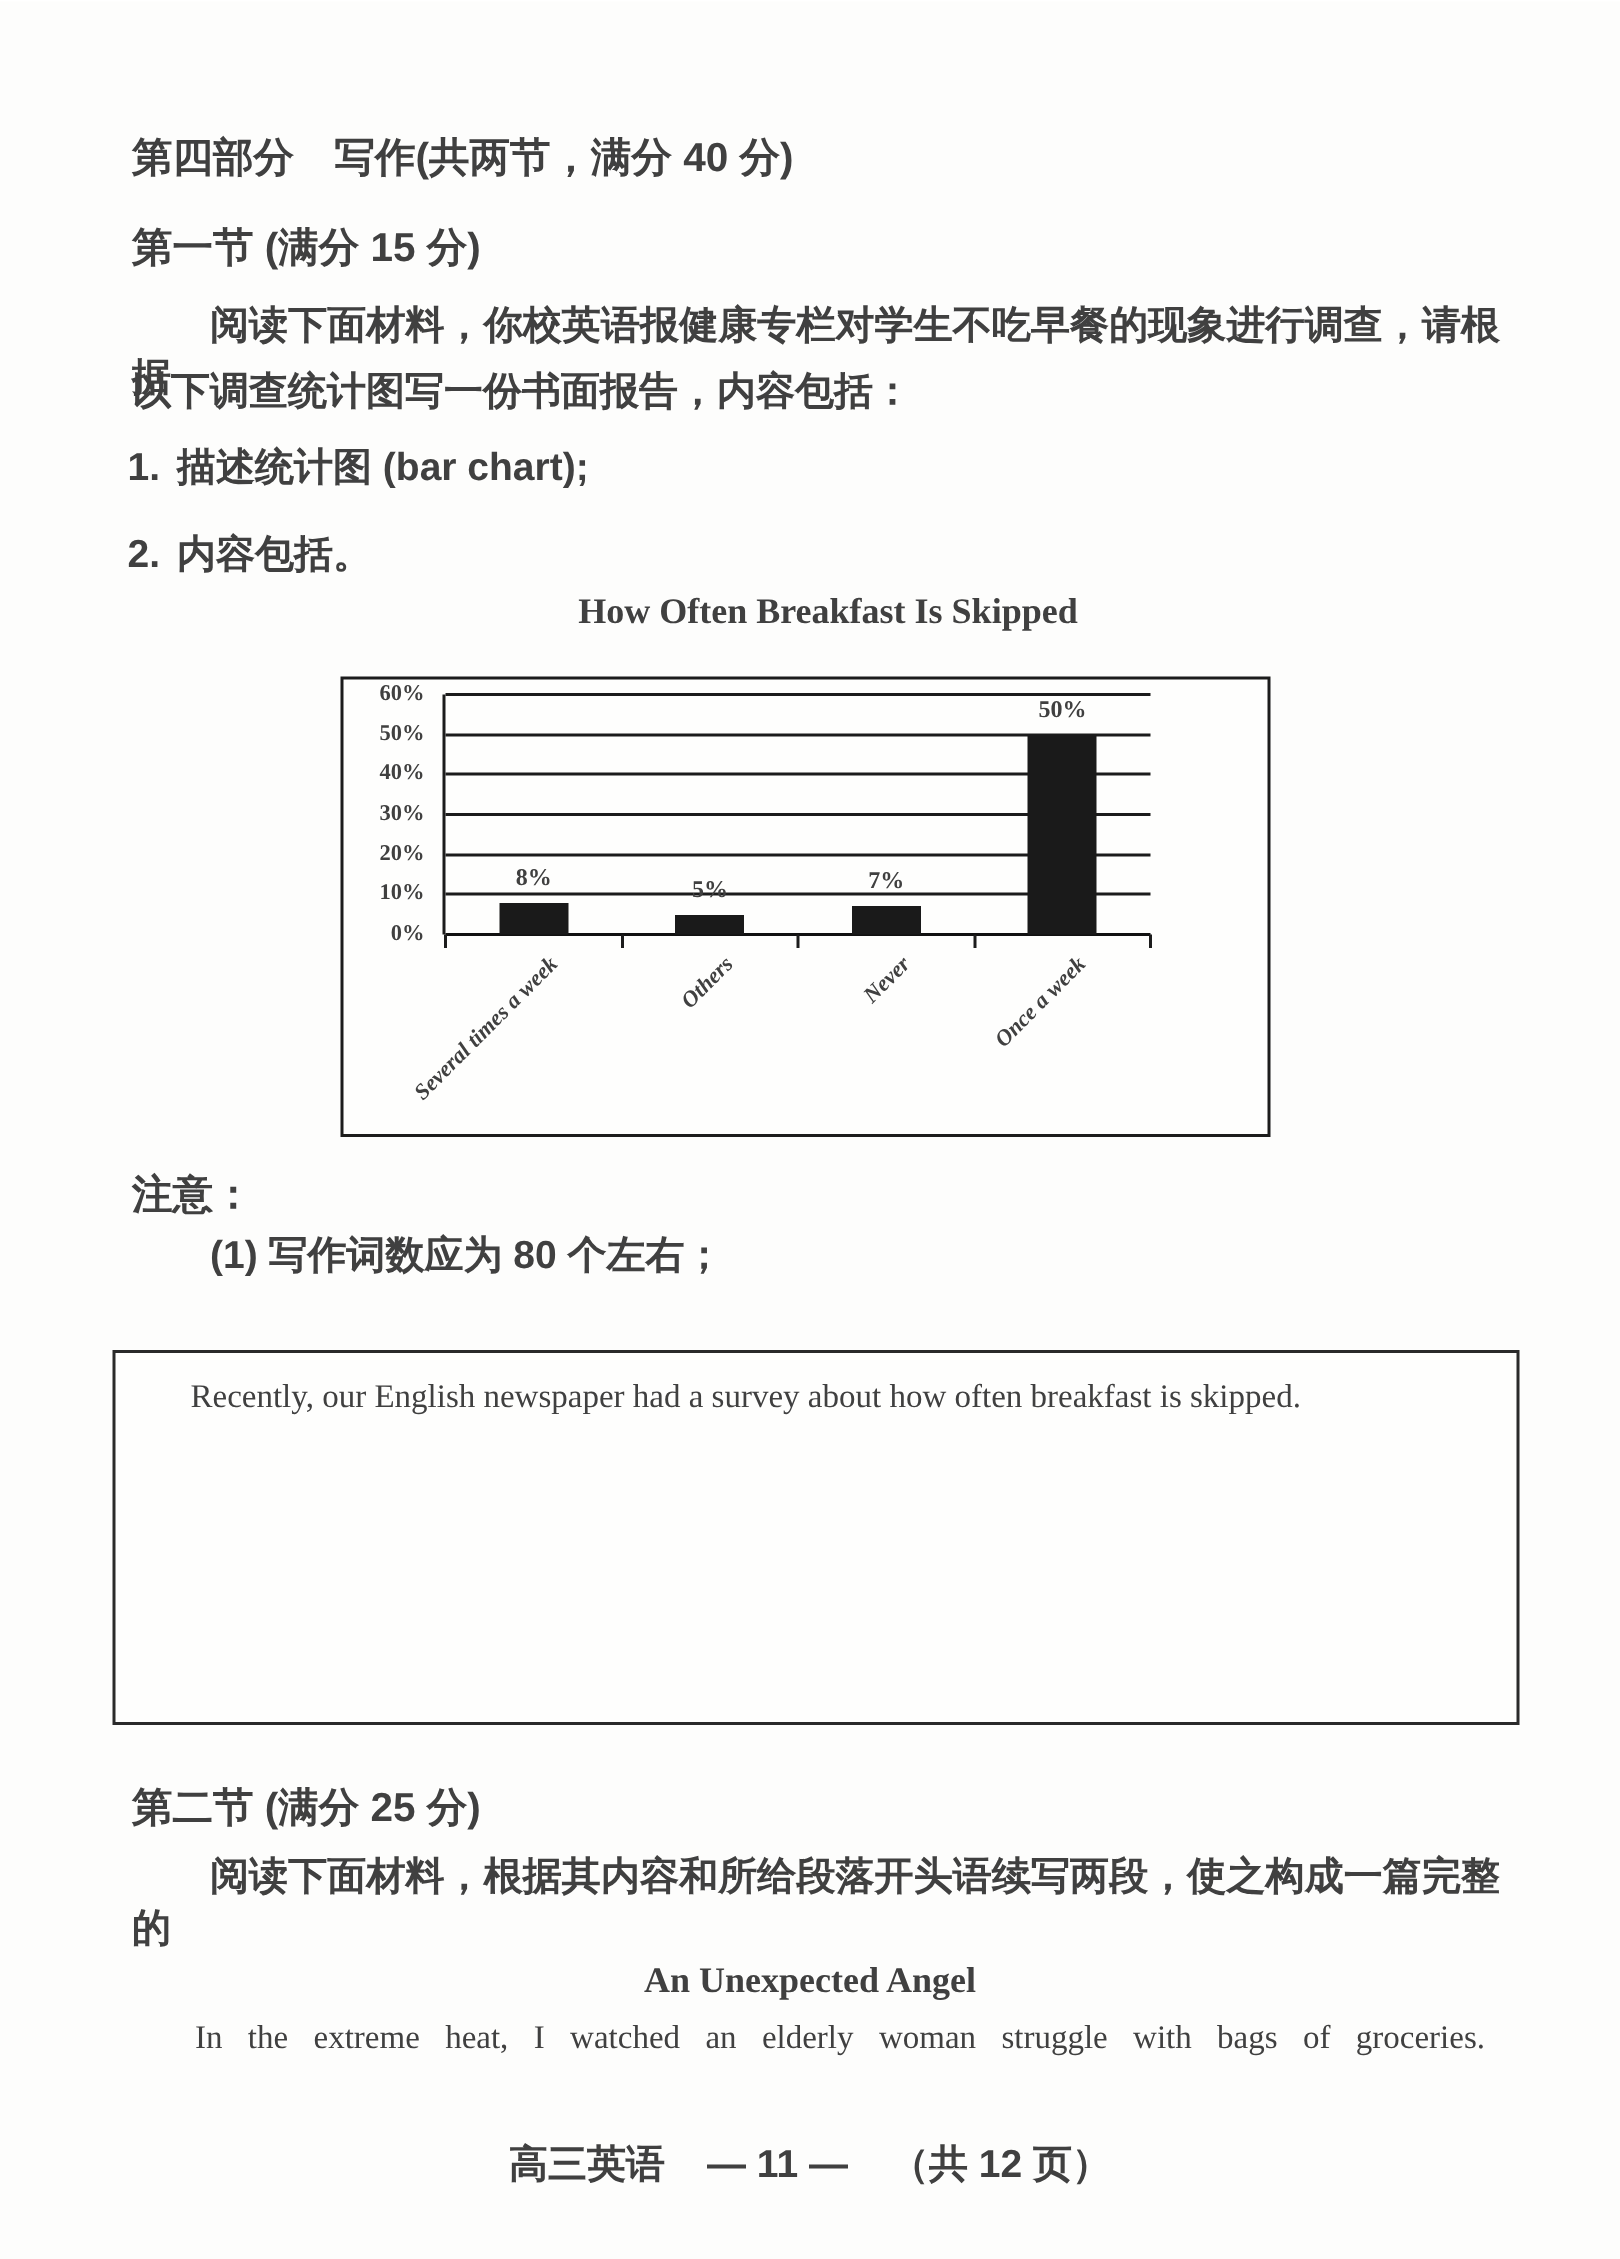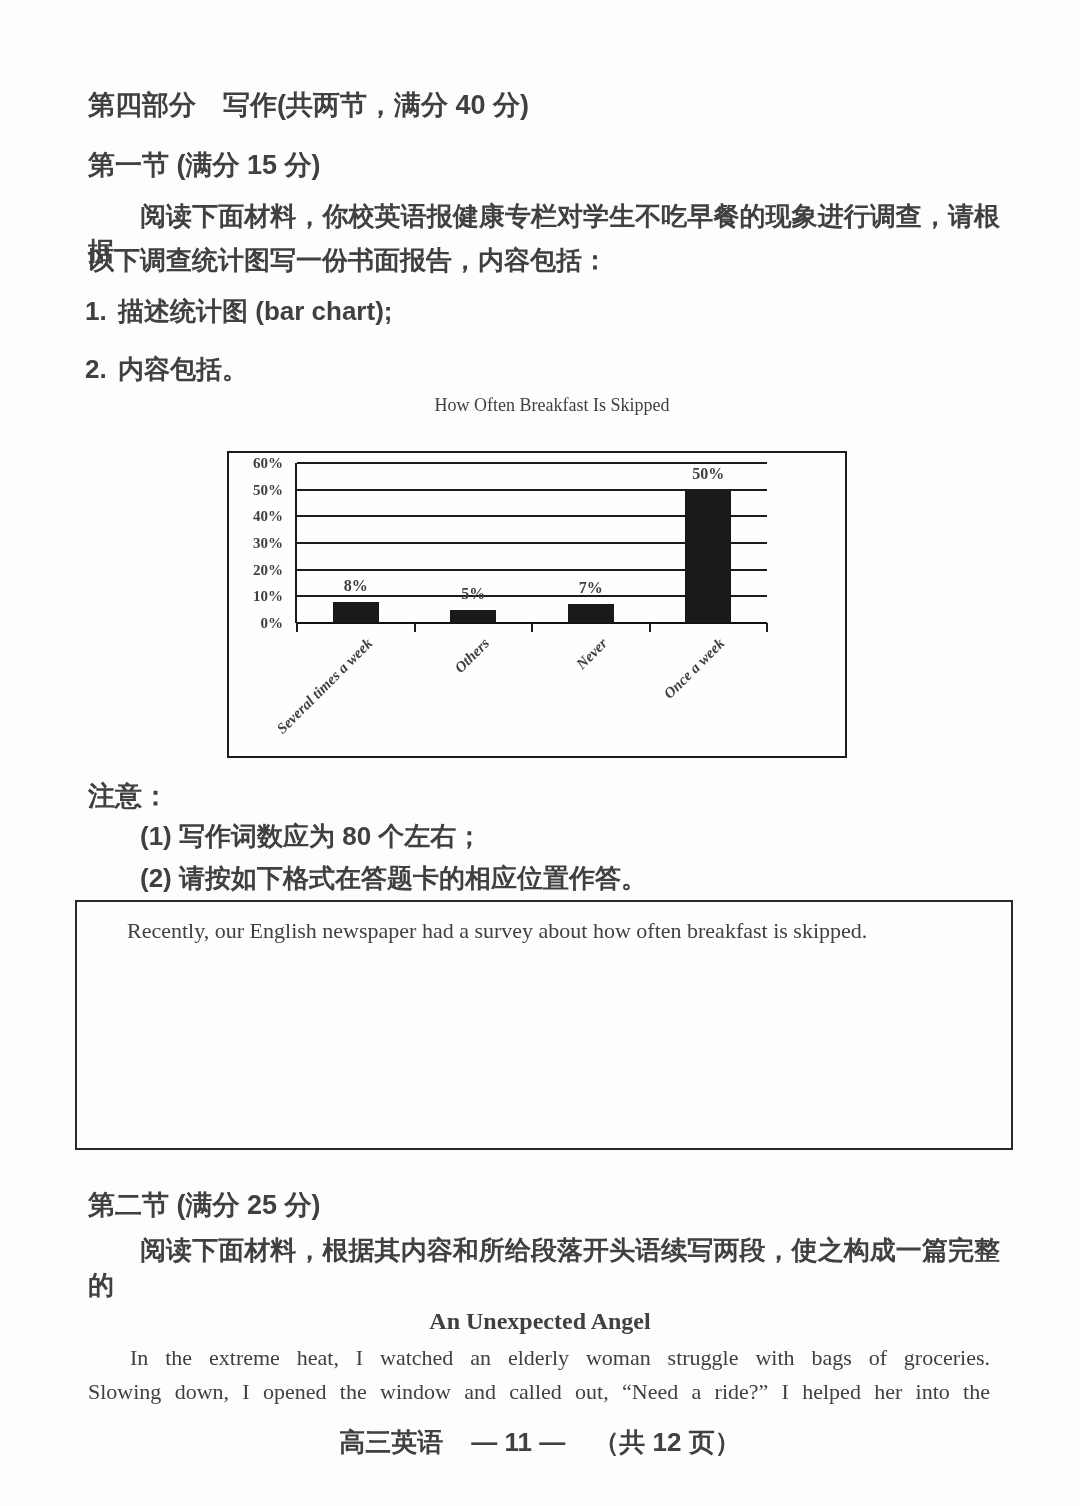--- a/index.html
+++ b/index.html
@@ -11,21 +11,21 @@
   .abs{position:absolute;}
   .cn{font-family:"Liberation Sans",sans-serif;font-weight:600;font-size:26px;}
   .cn-h{font-family:"Liberation Sans",sans-serif;font-weight:700;font-size:27px;}
   .en{font-family:"Liberation Serif",serif;font-weight:400;font-size:22px;}
   .just{text-align:justify;text-align-last:justify;}
   .indent2{text-indent:52px;}
   .item .num{display:inline-block;width:33px;}
 
   
   .chart-title{left:0;right:0;top:394px;text-align:center;
-    font-family:"Liberation Serif",serif;font-weight:400;font-size:18px;padding-left:24px;}
+    font-family:"Liberation Serif",serif;font-weight:700;font-size:24px;padding-left:24px;}
   .chart-box{left:227px;top:450px;width:616px;height:303px;
     border:2px solid #1c1c1c;background:#fefefd;}
   .plot{position:absolute;left:66px;top:10px;width:470px;height:160px;
     border-left:2px solid #1c1c1c;}
   .grid{position:absolute;left:0;right:0;height:2px;background:#1c1c1c;}
   .grid.axis{height:2px;background:#111;}
   .ylabels{position:absolute;left:0;top:10px;width:60px;height:160px;}
   .ytick{position:absolute;right:6px;transform:translateY(50%);
     font-family:"Liberation Serif",serif;font-weight:700;font-size:15px;white-space:nowrap;}
   .bar{position:absolute;bottom:0;width:46px;}
@@ -105,30 +105,28 @@
     <div class="xlabels">
         <div class="xtick-label" style="left: calc(12.5% + 10px);">Several times a week</div>
         <div class="xtick-label" style="left: calc(37.5% + 10px);">Others</div>
         <div class="xtick-label" style="left: calc(62.5% + 10px);">Never</div>
         <div class="xtick-label" style="left: calc(87.5% + 10px);">Once a week</div>
       </div>
   </div>
 
   <div class="abs cn-h" style="left:88px;top:777px;">注意：</div>
   <div class="abs cn" style="left:140px;top:818px;">(1) 写作词数应为 80 个左右；</div>
-  <div class="abs cn" style="left:140px;top:860px;">(2) 请按如下格式在答题卡的相应位置作答。</div>
 
   <div class="abs answer-box">
     <div class="answer-text en">Recently, our English newspaper had a survey about how often breakfast is skipped.</div>
   </div>
 
   <div class="abs cn-h" style="left:88px;top:1186px;">第二节 (满分 25 分)</div>
   <div class="abs cn just indent2" style="left:88px;top:1232px;width:912px;">阅读下面材料，根据其内容和所给段落开头语续写两段，使之构成一篇完整的</div>
 
   <div class="abs story-title" style="top:1307px;">An Unexpected Angel</div>
   <div class="abs story-line just" style="top:1344px;text-indent:42px;">In the extreme heat, I watched an elderly woman struggle with bags of groceries.</div>
-  <div class="abs story-line just" style="top:1378px;">Slowing down, I opened the window and called out, “Need a ride?” I helped her into the</div>
 
   <div class="abs footer cn">
     <span>高三英语</span><span>— 11 —</span><span>（共 12 页）</span>
   </div>
 
 </div>
 
 </body></html>

